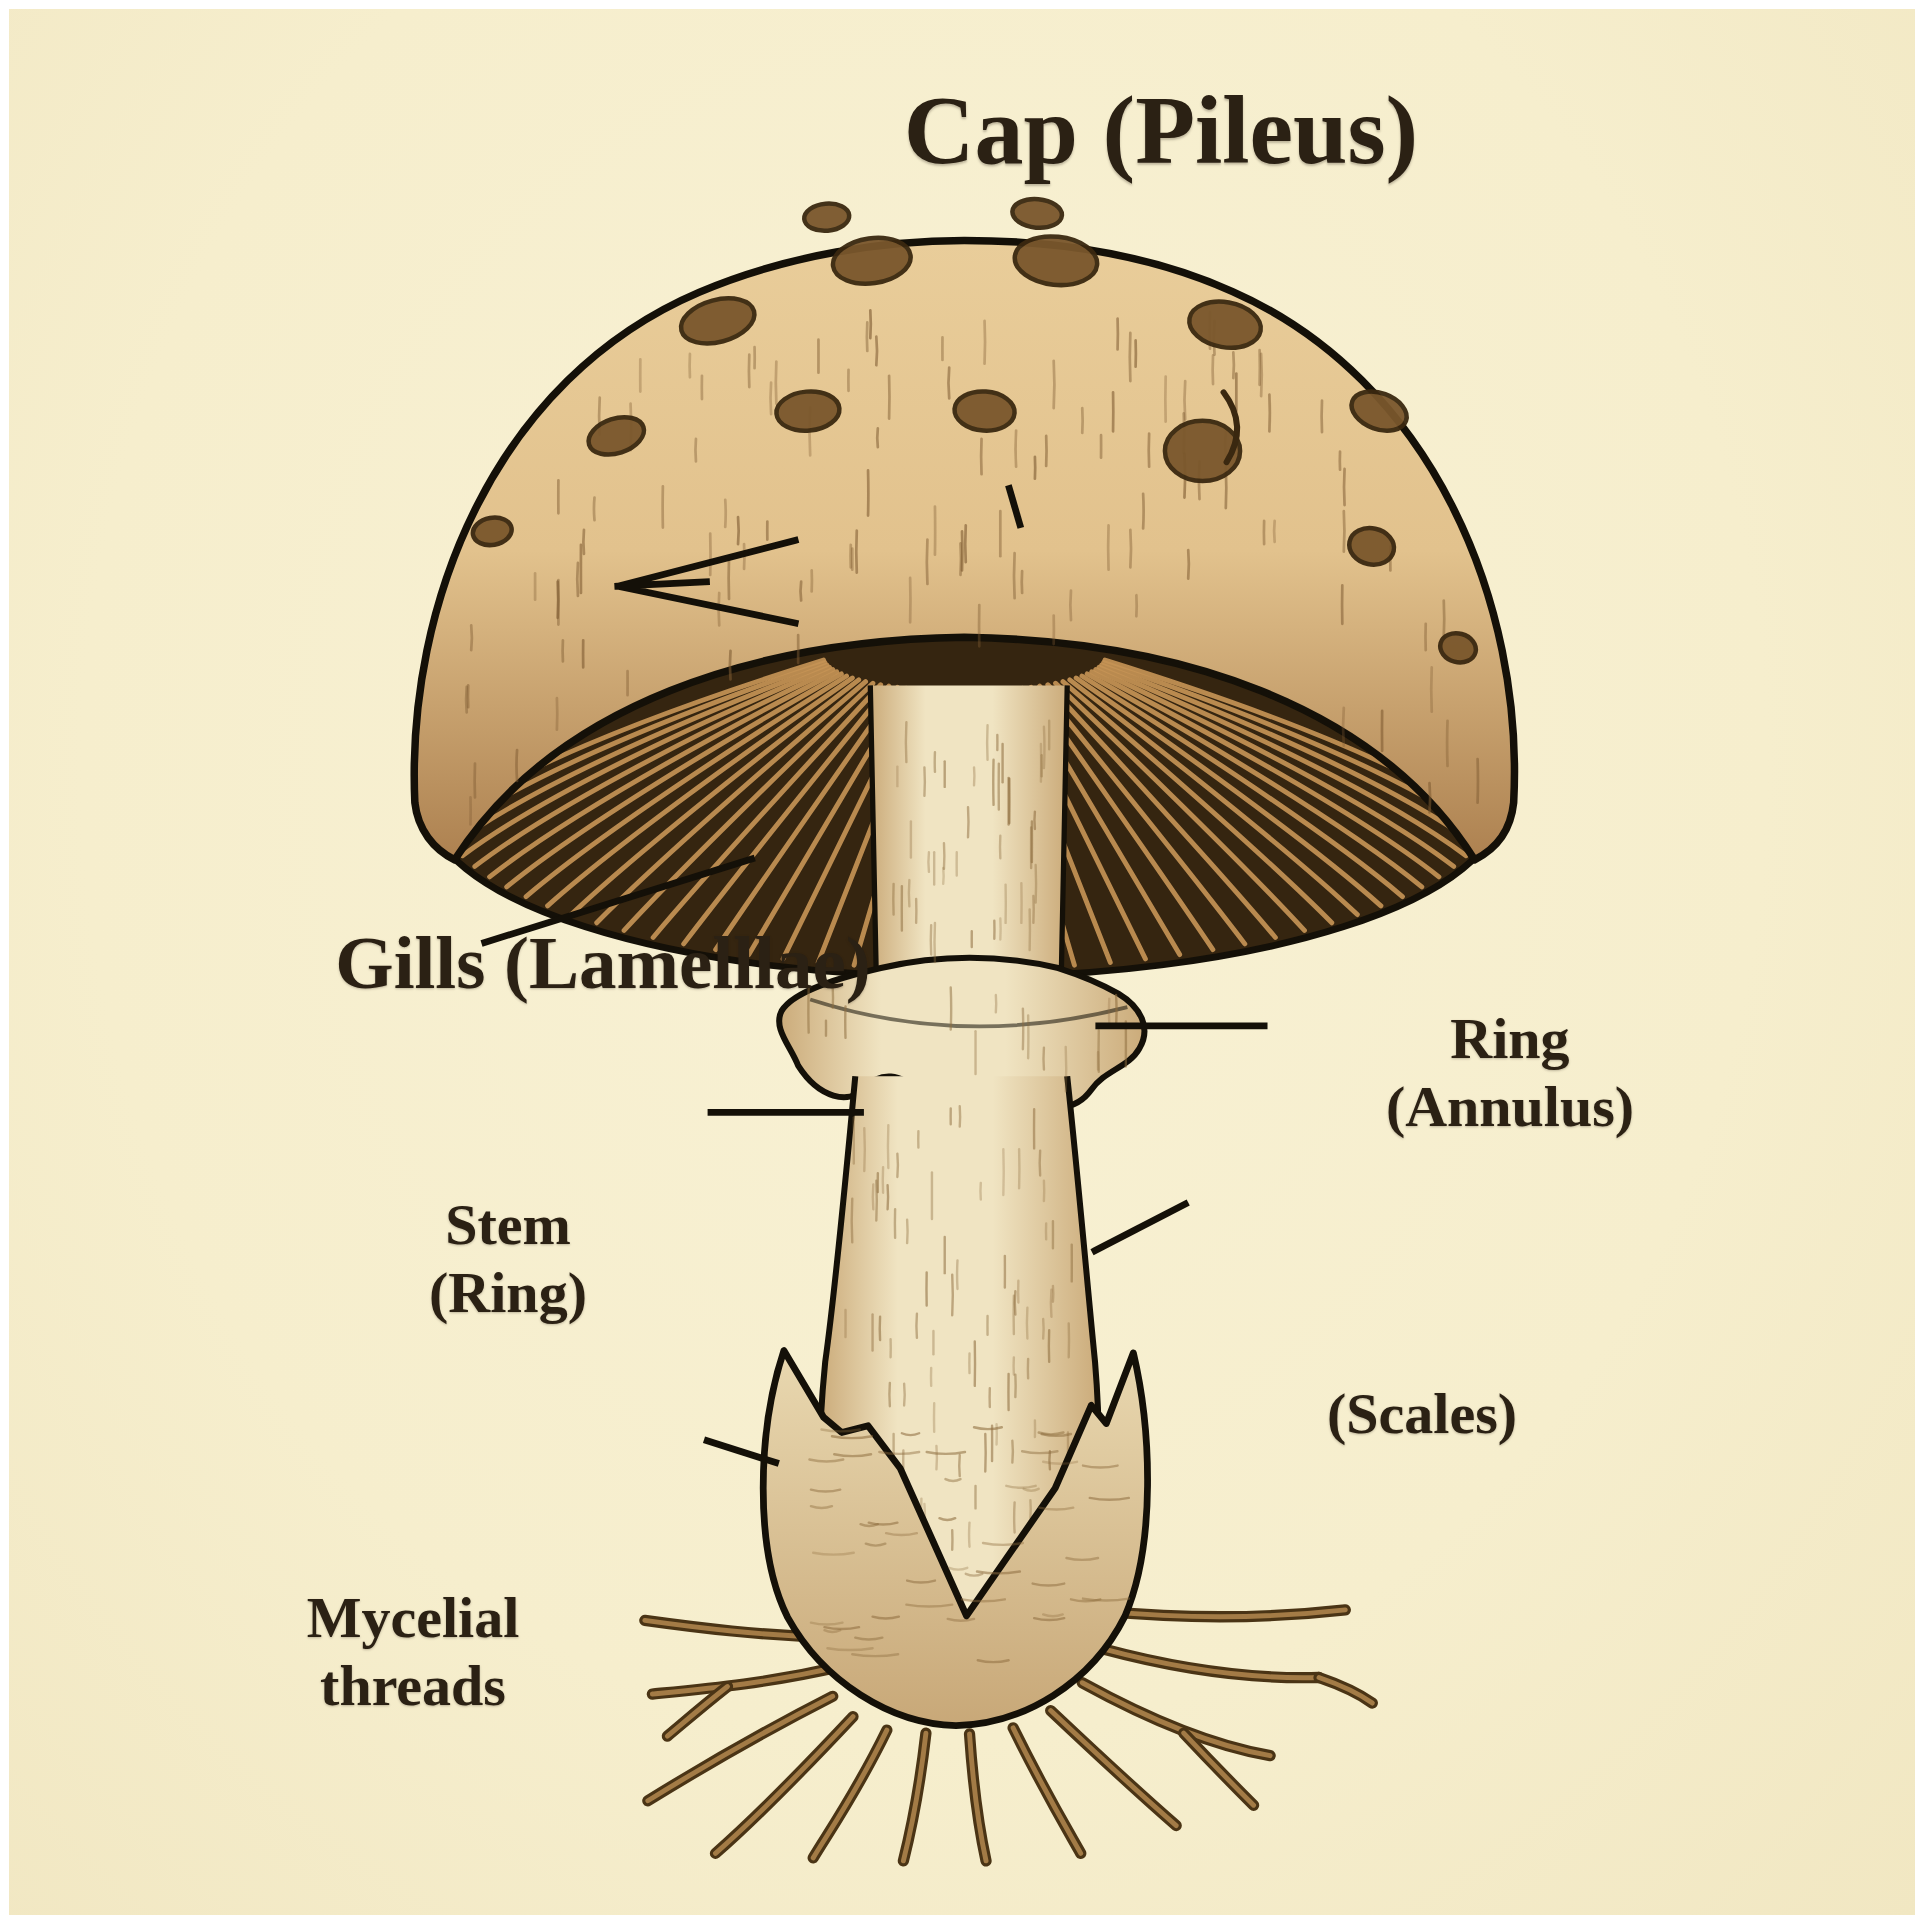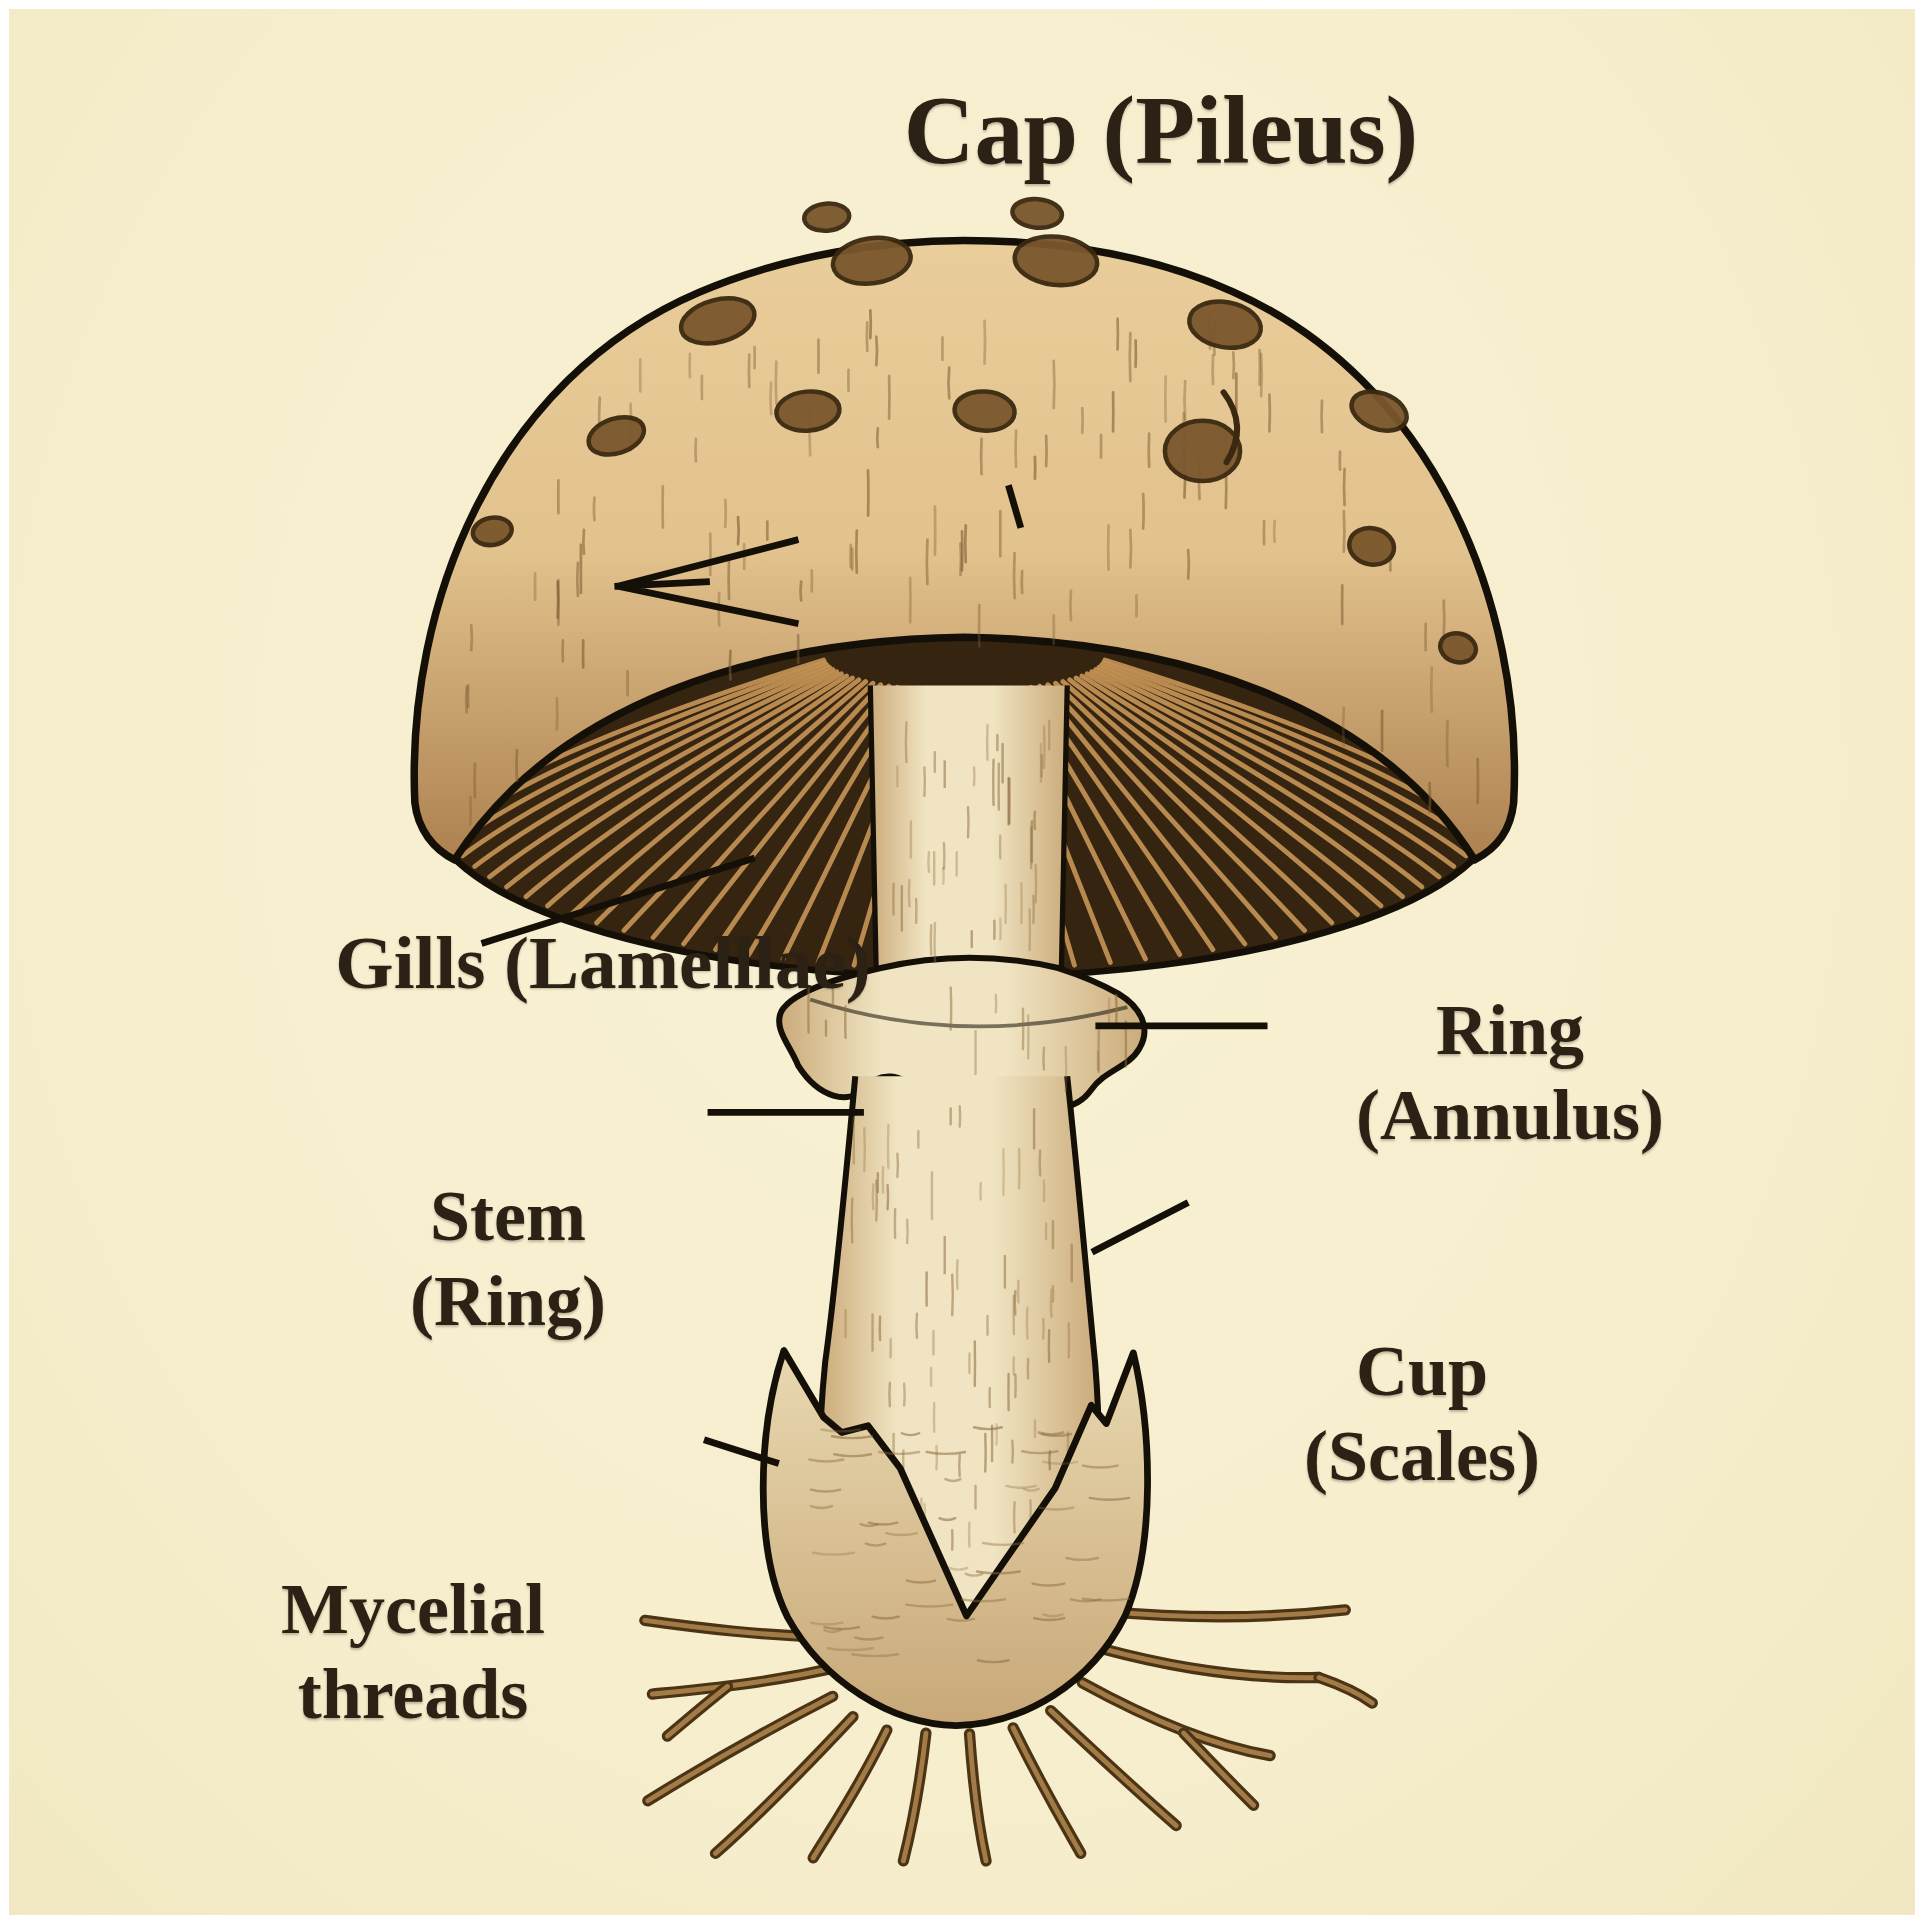--- a/index.html
+++ b/index.html
@@ -15,21 +15,21 @@
   body{width:1924px;height:1924px;background:var(--c-paper_edge);position:relative;overflow:hidden;
        font-family:"Liberation Serif","DejaVu Serif",serif;}
   .canvas{position:absolute;left:9px;top:9px;right:9px;bottom:9px;
           background:radial-gradient(ellipse at 48% 40%, #f8f1d4 0%, var(--c-background) 60%, #f1e7c2 100%);}
   svg{position:absolute;left:0;top:0;width:100%;height:100%;}
   .label{position:absolute;transform:translate(-50%,-50%);color:var(--c-ink);font-weight:600;
          text-shadow:0 1.5px 2.3px rgba(43,33,20,.28);white-space:nowrap;text-align:center;line-height:1.18;}
   .lab-cap{font-size:98px;margin-left:8px;}
   .lab-scales{font-size:90px;}
   .lab-gills{font-size:75px;}
-  .lab-two{font-size:72px;text-align:center;}
+  .lab-two{font-size:58px;text-align:center;}
   .stopCapTop{stop-color:#e9cd9a;} .stopCapMid{stop-color:var(--c-cap_light);} .stopCapBot{stop-color:var(--c-cap_dark);}
   .stopStemL{stop-color:var(--c-stem_light);} .stopStemD{stop-color:var(--c-stem_shade);}
   .stopVolL{stop-color:var(--c-volva_light);} .stopVolD{stop-color:var(--c-volva_shade);}
 </style>
 </head>
 <body>
 
 <div class="canvas">
 
   <svg id="mushroom-svg" viewBox="0 0 2536 2536" preserveAspectRatio="none">
@@ -525,21 +525,20 @@
     <div>Ring</div>
     <div>(Annulus)</div>
   </div>
 
   <div class="label lab-two" style="left:491px;top:1250px;margin-left:8px;">
     <div>Stem</div>
     <div>(Ring)</div>
   </div>
 
   <div class="label lab-two" style="left:1413px;top:1405px;">
-    <div>Cup</div>
     <div>(Scales)</div>
   </div>
 
   <div class="label lab-two" style="left:404px;top:1643px;">
     <div>Mycelial</div>
     <div>threads</div>
   </div>
 </div>
 
 

